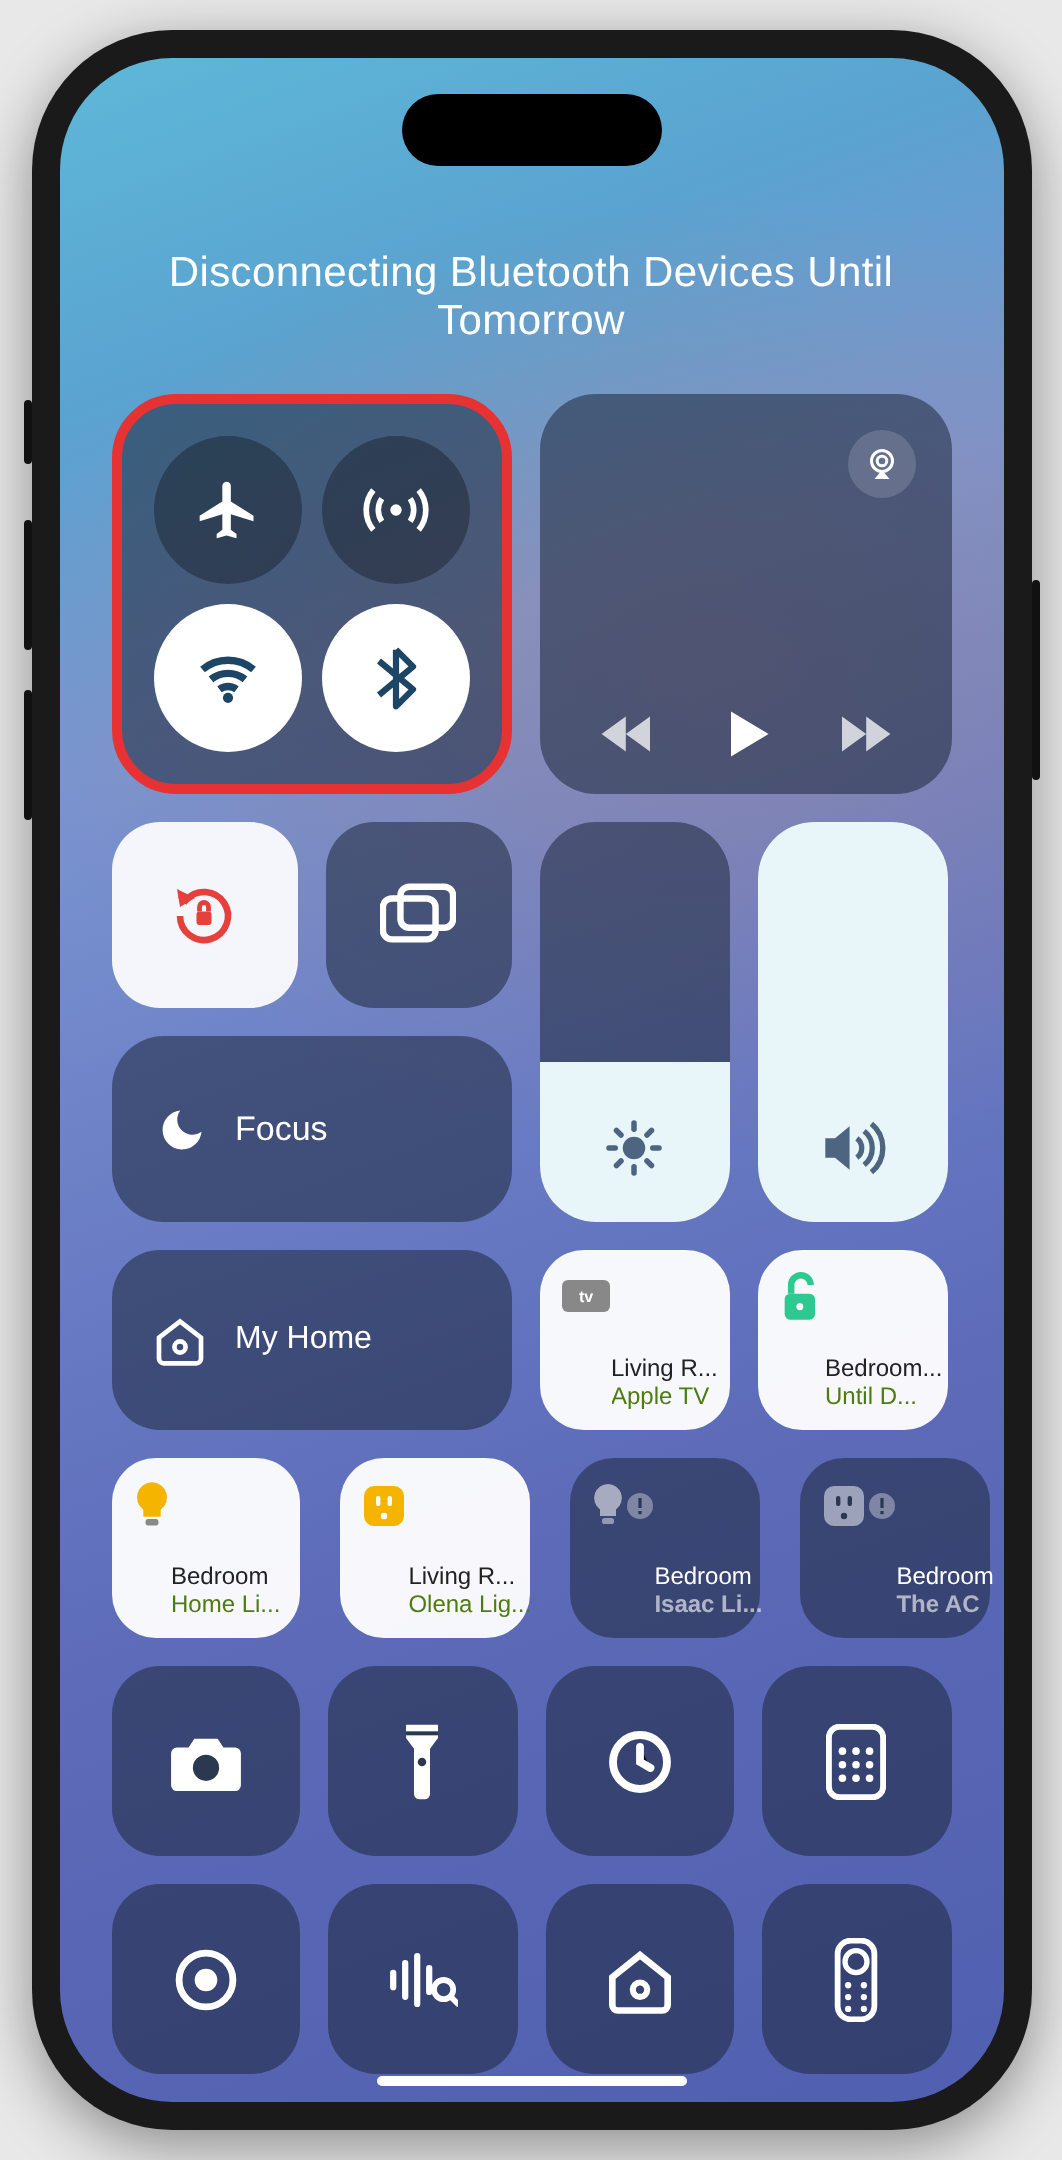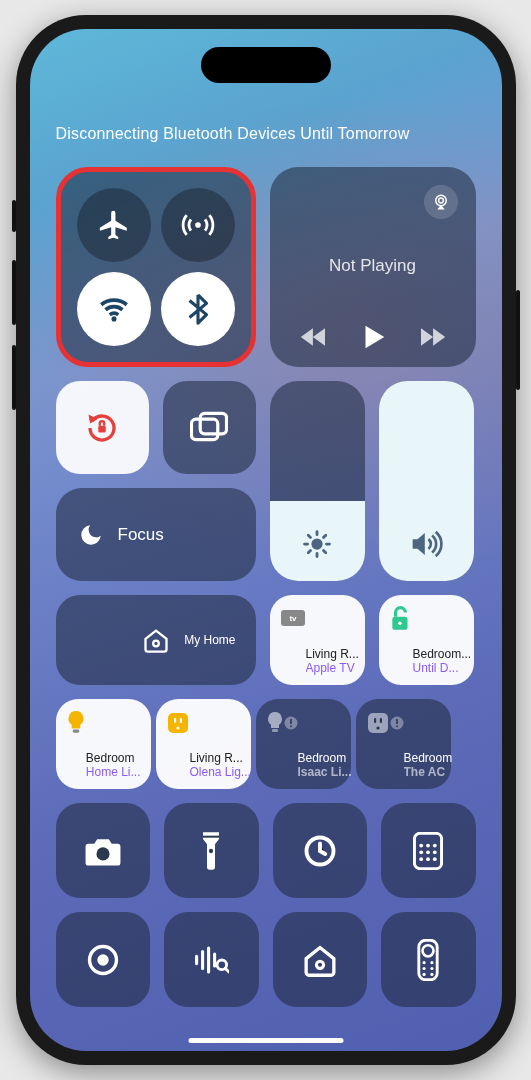--- a/index.html
+++ b/index.html
@@ -52,22 +52,23 @@
     background: #000;
     border-radius: 20px;
     z-index: 50;
   }
   .content {
     position: absolute;
     inset: 0;
     padding: 96px 26px 0 26px;
   }
   .status-msg {
+    text-align: center;
     color: #fff;
-    font-size: 16px;
+    font-size: 21px;
     font-weight: 400;
     margin-bottom: 24px;
     letter-spacing: .2px;
   }
   .row { display:flex; gap:14px; margin-bottom:14px; }
 
   .module {
     background: rgba(30,40,60,0.55);
     border-radius: 28px;
     position: relative;
@@ -140,38 +141,37 @@
     display:flex; justify-content:center;
     z-index:2;
   }
 
   
   .row3 { display:flex; gap:14px; margin-bottom:14px; }
   .home-pill {
     flex:0 0 200px; height:90px; border-radius:24px;
     background:rgba(30,40,60,0.55);
     display:flex; align-items:center; gap:14px; padding:0 20px;
-    color:#fff; font-size:12px;
+    color:#fff; font-size:16px;
     font-weight:500;
-    justify-content:flex-end;
   }
   .small-tile {
     width:95px; height:90px; border-radius:22px;
     display:flex; flex-direction:row; justify-content:space-between;
     padding:10px 10px 8px 10px;
     font-size:12px;
   }
   .small-tile .lab1 { font-weight:500; white-space:nowrap; overflow:hidden; text-overflow:ellipsis;margin-top:42px; }
-  .small-tile .lab2 { color:#8b5cf6; white-space:nowrap; overflow:hidden; text-overflow:ellipsis; }
+  .small-tile .lab2 { color:#4d7c0f; white-space:nowrap; overflow:hidden; text-overflow:ellipsis; }
   .st-light { background:rgba(255,255,255,0.95); color:#222; }
   .st-dark  { background:rgba(30,40,60,0.55); color:#fff; }
   .st-dark .lab2 { color:rgba(255,255,255,0.6);font-weight:bold; }
   .small-tile .icon-row { display:flex; justify-content:space-between; align-items:center; height:28px; }
 
-  .row4 { display:flex; gap:5px; margin-bottom:14px; }
+  .row4 { display:flex; gap:20px; margin-bottom:14px; }
 
   
   .row5, .row6 { display:flex; gap:14px; margin-bottom:14px; }
   .shortcut {
     width:95px; height:95px; border-radius:24px;
     background:rgba(30,40,60,0.55);
     display:flex; align-items:center; justify-content:center;
   }
 
   .home-indicator {
@@ -221,21 +221,20 @@
         </div>
 
         <div class="module media-module">
           <div class="airplay-chip">
             <svg width="18" height="18" viewBox="0 0 24 24">
               <circle cx="12" cy="10" r="7" fill="none" stroke="#fff" stroke-width="2"></circle>
               <circle cx="12" cy="10" r="3.2" fill="none" stroke="#fff" stroke-width="2"></circle>
               <path d="M12 16l5 6H7z" fill="#fff"></path>
             </svg>
           </div>
-          <div class="media-title">Not Playing</div>
           <div class="media-controls">
             <svg width="28" height="22" viewBox="0 0 24 20">
                 <path d="M11 10L22 2v16z M0 10L11 2v16z"></path>
               </svg>
             <svg width="30" height="32" viewBox="0 0 24 24">
                 <path fill="#fff" d="M6 3l15 9-15 9z"></path>
               </svg>
             <svg width="28" height="22" viewBox="0 0 24 20">
                 <path d="M13 10L2 2v16z M24 10L13 2v16z"></path>
               </svg>

